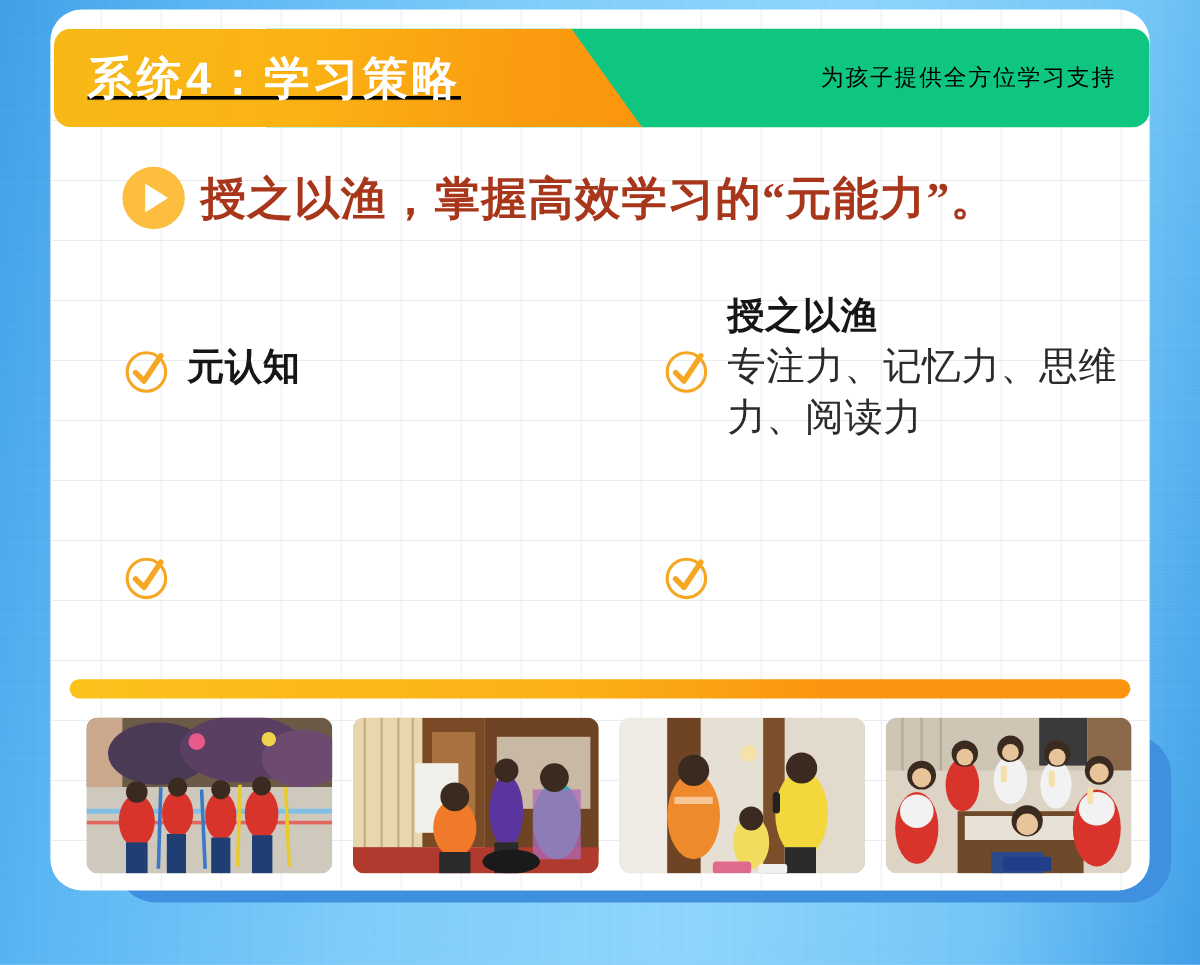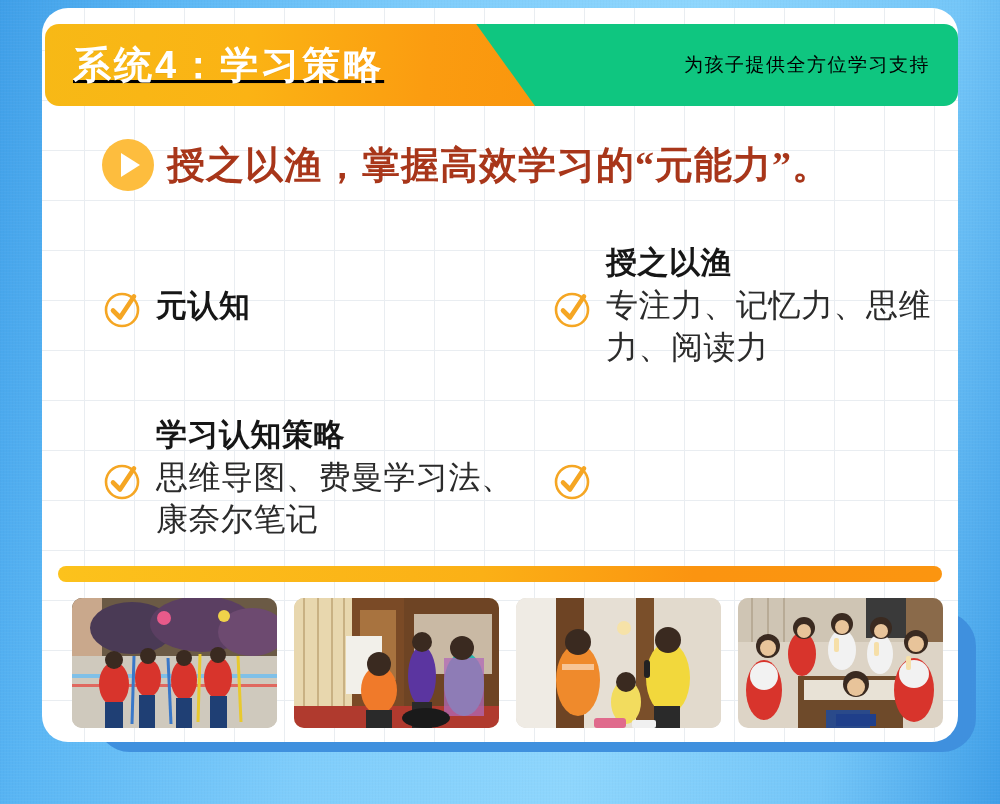--- a/index.html
+++ b/index.html
@@ -178,24 +178,20 @@
         <span class="feature-sub narrow" style="display:block">专注力、记忆力、思维力、阅读力</span>
       </span>
     </div>
 
     <div class="feature">
       <span class="check-icon">
         <svg viewBox="0 0 40 40" width="40" height="40">
           <circle cx="20" cy="21" r="16" fill="none" stroke="#f5a623" stroke-width="2.6"></circle>
           <path d="M11 21.5 L18 28.5 L32 7.5" fill="none" stroke="#f5a623" stroke-width="4.6" stroke-linecap="round" stroke-linejoin="round"></path>
         </svg>
-      </span>
-      <span class="feature-body">
-        <span class="feature-title" style="display:block">学习认知策略</span>
-        <span class="feature-sub" style="display:block">思维导图、费曼学习法、康奈尔笔记</span>
       </span>
     </div>
 
     <div class="feature">
       <span class="check-icon">
         <svg viewBox="0 0 40 40" width="40" height="40">
           <circle cx="20" cy="21" r="16" fill="none" stroke="#f5a623" stroke-width="2.6"></circle>
           <path d="M11 21.5 L18 28.5 L32 7.5" fill="none" stroke="#f5a623" stroke-width="4.6" stroke-linecap="round" stroke-linejoin="round"></path>
         </svg>
       </span>

